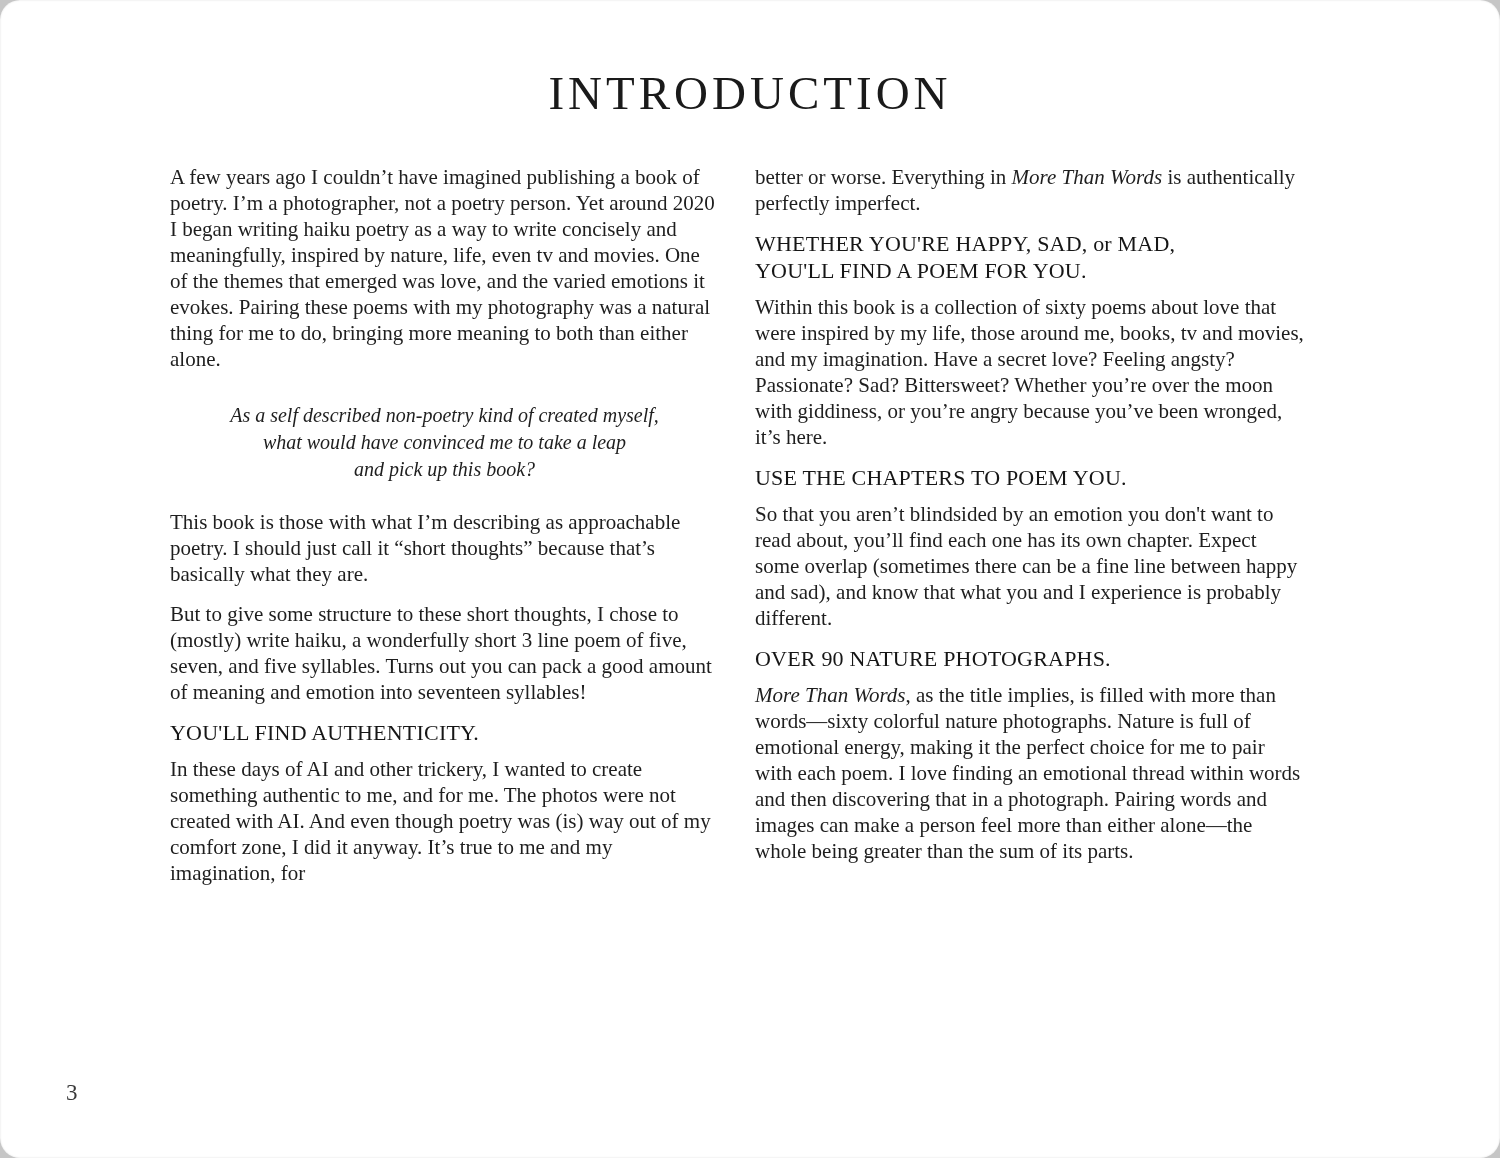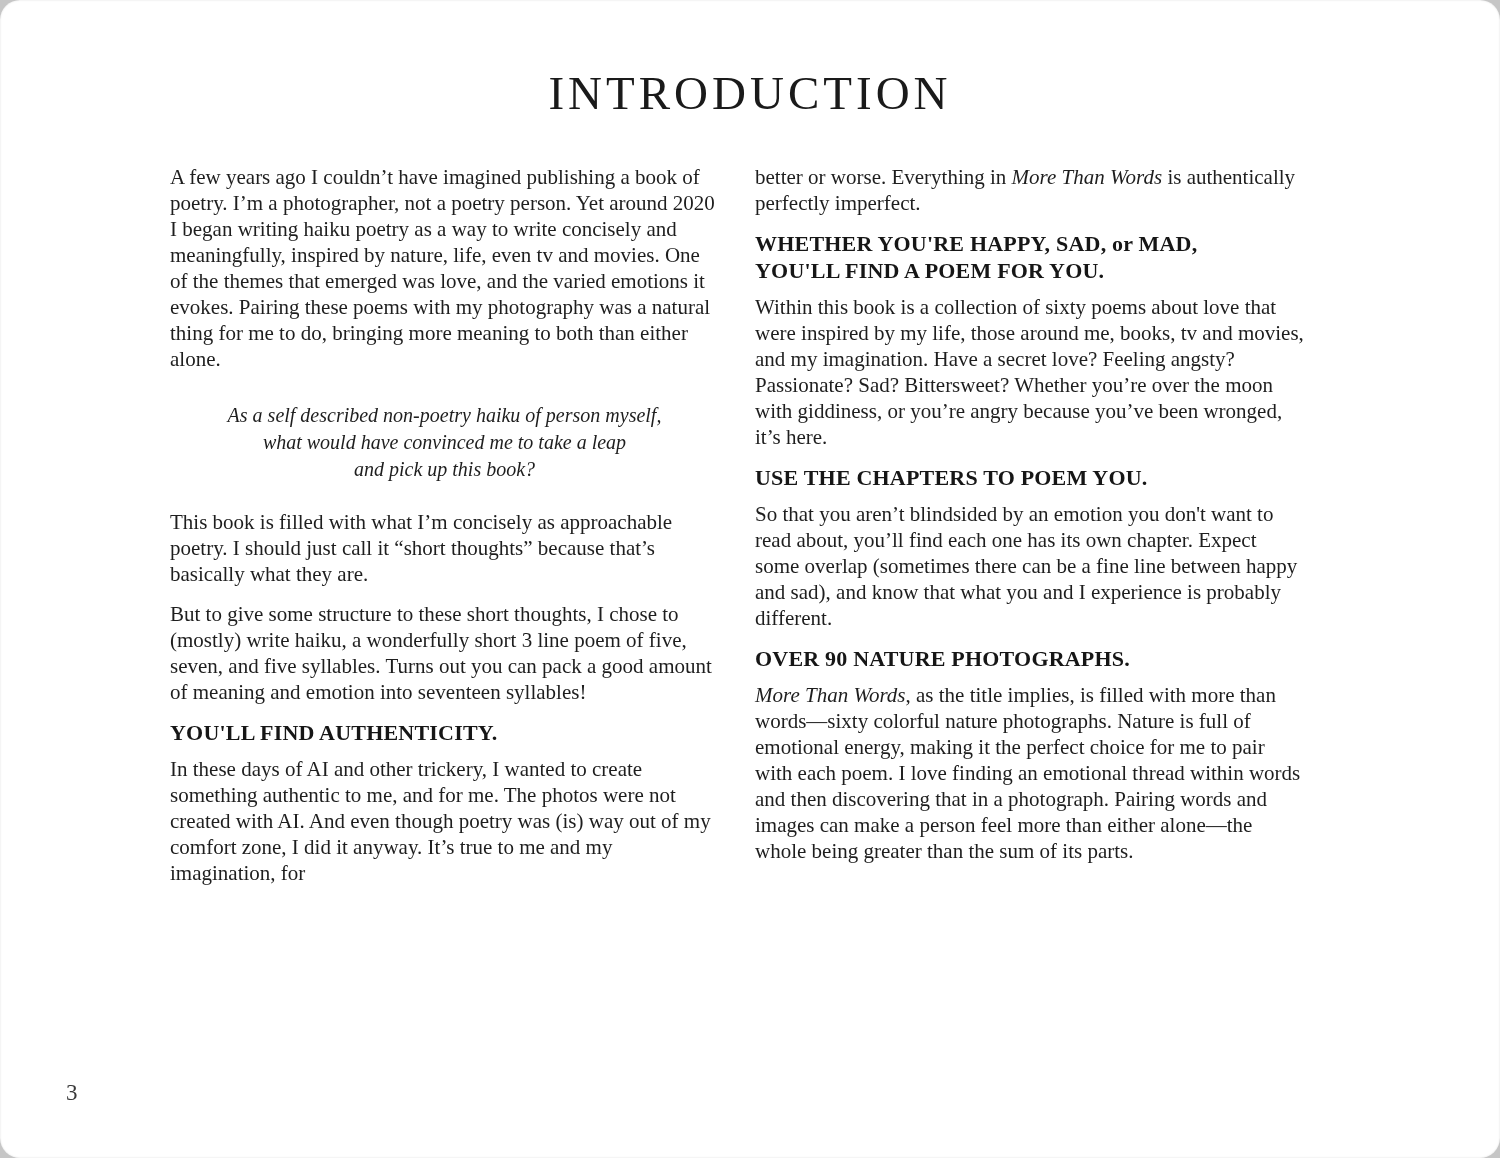--- a/index.html
+++ b/index.html
@@ -39,21 +39,21 @@
   .col {
     flex: 1 1 0;
     font-size: 21px;
     line-height: 26px;
   }
   .col p {
     margin: 0 0 14px 0;
   }
   .col h2 {
     font-size: 22px;
-    font-weight: 700;
+    font-weight: 400;
     margin: 10px 0 10px 0;
     letter-spacing: 0.2px;
     color: #161616;
     white-space: pre-line;
     line-height: 27px;
   }
   .pull-quote {
     font-style: italic;
     text-align: center;
     white-space: pre-line;
@@ -77,25 +77,25 @@
 
 <div class="sheet">
 
   <h1 class="page-title">INTRODUCTION</h1>
 
   <div class="columns">
 
     <div class="col">
       <p>A few years ago I couldn’t have imagined publishing a book of poetry. I’m a photographer, not a poetry person. Yet around 2020 I began writing haiku poetry as a way to write concisely and meaningfully, inspired by nature, life, even tv and movies. One of the themes that emerged was love, and the varied emotions it evokes. Pairing these poems with my photography was a natural thing for me to do, bringing more meaning to both than either alone.</p>
 
-      <p class="pull-quote">As a self described non-poetry haiku of person myself,
+      <p class="pull-quote">As a self described non-poetry kind of created myself,
 what would have convinced me to take a leap
 and pick up this book?</p>
 
-      <p>This book is filled with what I’m concisely as approachable poetry. I should just call it “short thoughts” because that’s basically what they are.</p>
+      <p>This book is those with what I’m describing as approachable poetry. I should just call it “short thoughts” because that’s basically what they are.</p>
       <p>But to give some structure to these short thoughts, I chose to (mostly) write haiku, a wonderfully short 3 line poem of five, seven, and five syllables. Turns out you can pack a good amount of meaning and emotion into seventeen syllables!</p>
 
       <h2>YOU'LL FIND AUTHENTICITY.</h2>
       <p>In these days of AI and other trickery, I wanted to create something authentic to me, and for me. The photos were not created with AI. And even though poetry was (is) way out of my comfort zone, I did it anyway. It’s true to me and my imagination, for</p>
     </div>
 
     <div class="col">
       <p><span>better or worse. Everything in </span><span class="italic">More Than Words</span><span> is authentically perfectly imperfect.</span></p>
 
       <h2>WHETHER YOU'RE HAPPY, SAD, or MAD,

